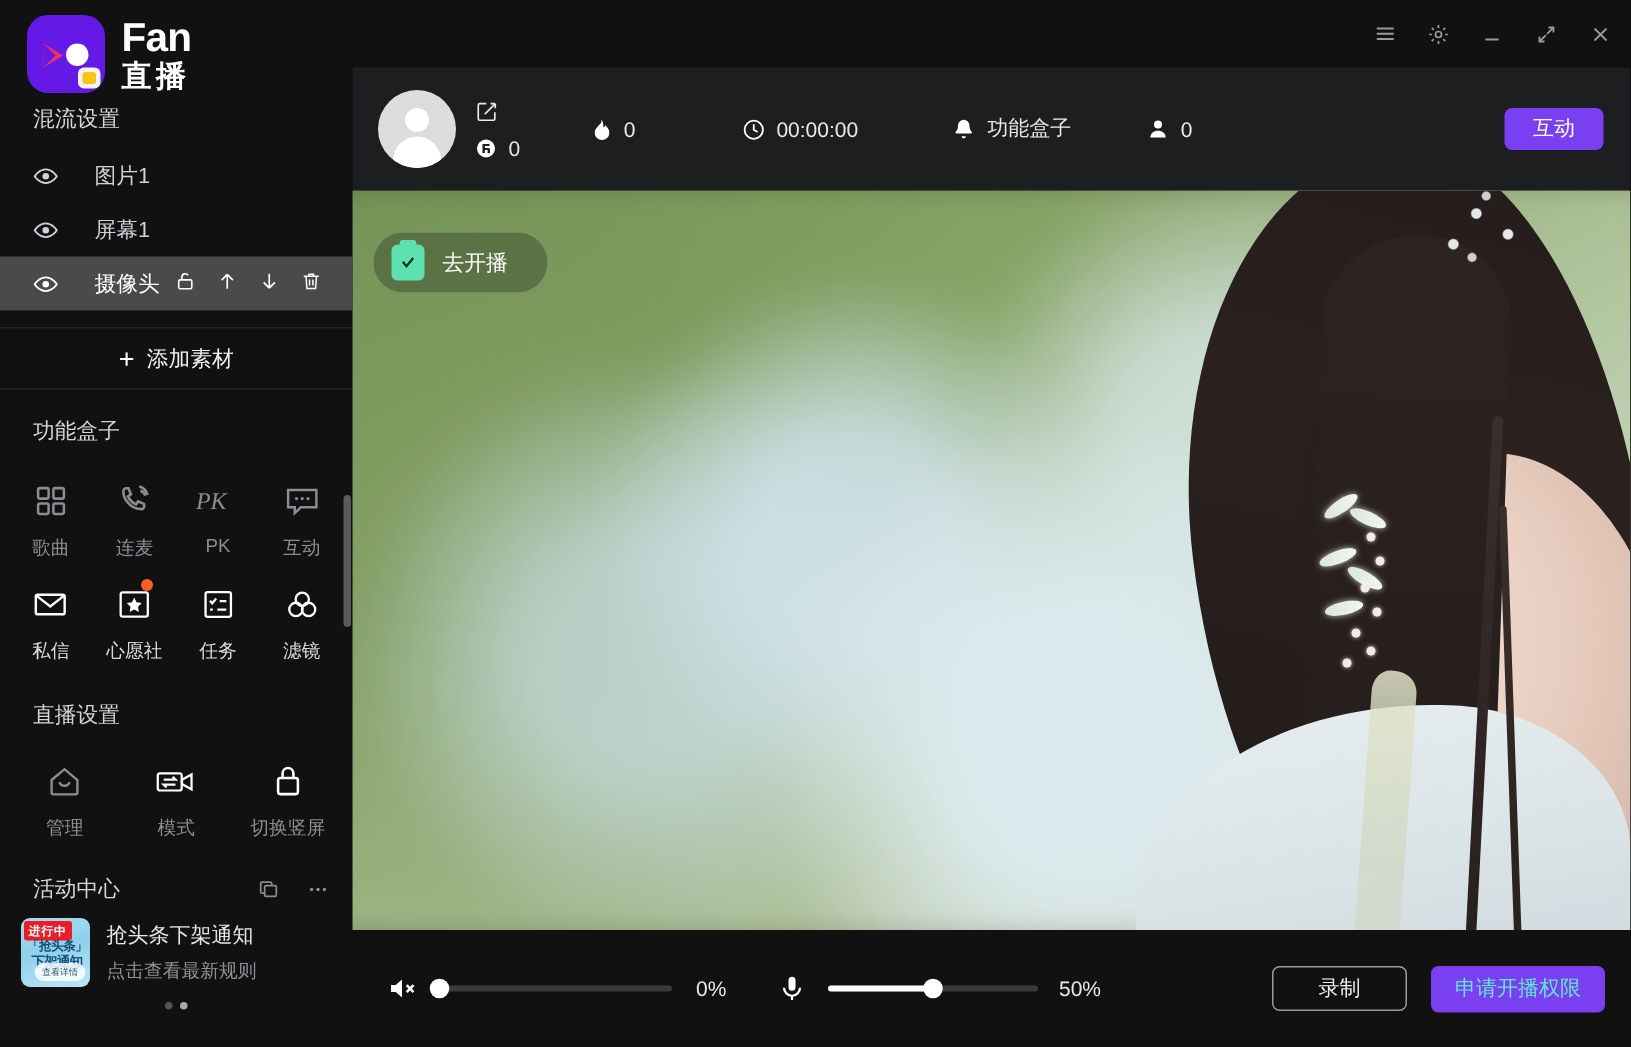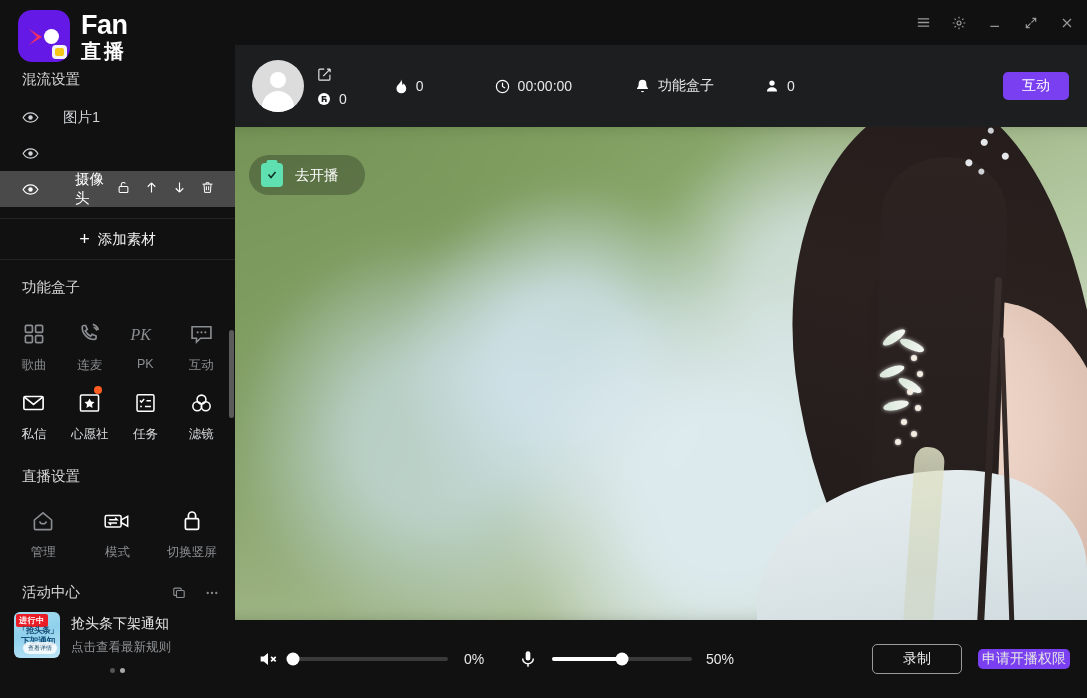--- a/index.html
+++ b/index.html
@@ -53,21 +53,21 @@
 
   .section-title { font-size: 14.5px; color: #d6d6d6; padding: 10px 0 8px 22px; }
   .sec-gap { padding-top: 18px; }
 
   .layer-list { margin-top: 2px; }
   .layer-row {
     height: 36px; display: flex; align-items: center;
     padding: 0 10px 0 22px; color: #cfd2d6; font-size: 14.5px;
     position: relative;
   }
-  .layer-row.active { background: #4a4a4a; color: #ffffff; gap: 12px; }
+  .layer-row.active { background: #4a4a4a; color: #ffffff; }
   .layer-row .eye { margin-right: 11px; display: flex; }
   .layer-name { flex: 1 1 auto; margin-left: 13px; }
   .layer-tools { display: flex; align-items: center; gap: 13px; margin-right: 10px; }
 
   .add-asset {
     margin: 11px 0 0 0; height: 42px;
     border-top: 1px solid #242424; border-bottom: 1px solid #242424;
     display: flex; align-items: center; justify-content: center;
     gap: 8px; color: #f2f2f2; font-size: 14.5px; background: #111111;
   }
@@ -242,22 +242,22 @@
   .vol-ico { color: #ffffff; display: flex; }
   .slider { position: relative; height: 4px; border-radius: 2px; background: #3a3a3a; }
   .slider .fill { position: absolute; left:0; top:0; height: 4px; border-radius: 2px; background: #ffffff; }
   .slider .knob { position: absolute; top: 50%; transform: translate(-50%,-50%); width: 13px; height: 13px; border-radius: 50%; background: #ffffff; }
   .pct { color: #e9e9e9; font-size: 14px; width: 40px; }
   .btn-record {
     background: transparent; color: #f0f0f0; font-size: 14px;
     border: 1px solid #9a9a9a; border-radius: 5px; height: 30px; padding: 0 30px; cursor: pointer;
   }
   .btn-apply {
-    background: #7a3ff0; color: #e5e5e5; font-size: 14px; border: none;
-    border-radius: 5px; height: 20px; padding: 0 4px; cursor: pointer;
+    background: #7a3ff0; color: #5eead4; font-size: 14px; border: none;
+    border-radius: 5px; height: 31px; padding: 0 16px; cursor: pointer;
   }
 </style>
 </head>
 <body>
 
 <div class="app">
 
   <aside class="sidebar">
 
     <div class="brand">
@@ -288,20 +288,21 @@
         <span class="layer-name">图片1</span>
       </div>
 
       <div class="layer-row">
         <span class="eye">
           <svg width="17" height="17" viewBox="0 0 24 24" fill="none" stroke="#cfd2d6" stroke-width="1.7">
             <path d="M1.6 12S5.4 5.5 12 5.5 22.4 12 22.4 12 18.6 18.5 12 18.5 1.6 12 1.6 12Z"></path>
             <circle cx="12" cy="12" r="3.1" fill="#cfd2d6" stroke="none"></circle>
           </svg>
         </span>
+        <span class="layer-name">屏幕1</span>
       </div>
 
       <div class="layer-row active">
         <span class="eye">
           <svg width="17" height="17" viewBox="0 0 24 24" fill="none" stroke="#ffffff" stroke-width="1.7">
             <path d="M1.6 12S5.4 5.5 12 5.5 22.4 12 22.4 12 18.6 18.5 12 18.5 1.6 12 1.6 12Z"></path>
             <circle cx="12" cy="12" r="3.1" fill="#ffffff" stroke="none"></circle>
           </svg>
         </span>
         <span class="layer-name">摄像头</span>

